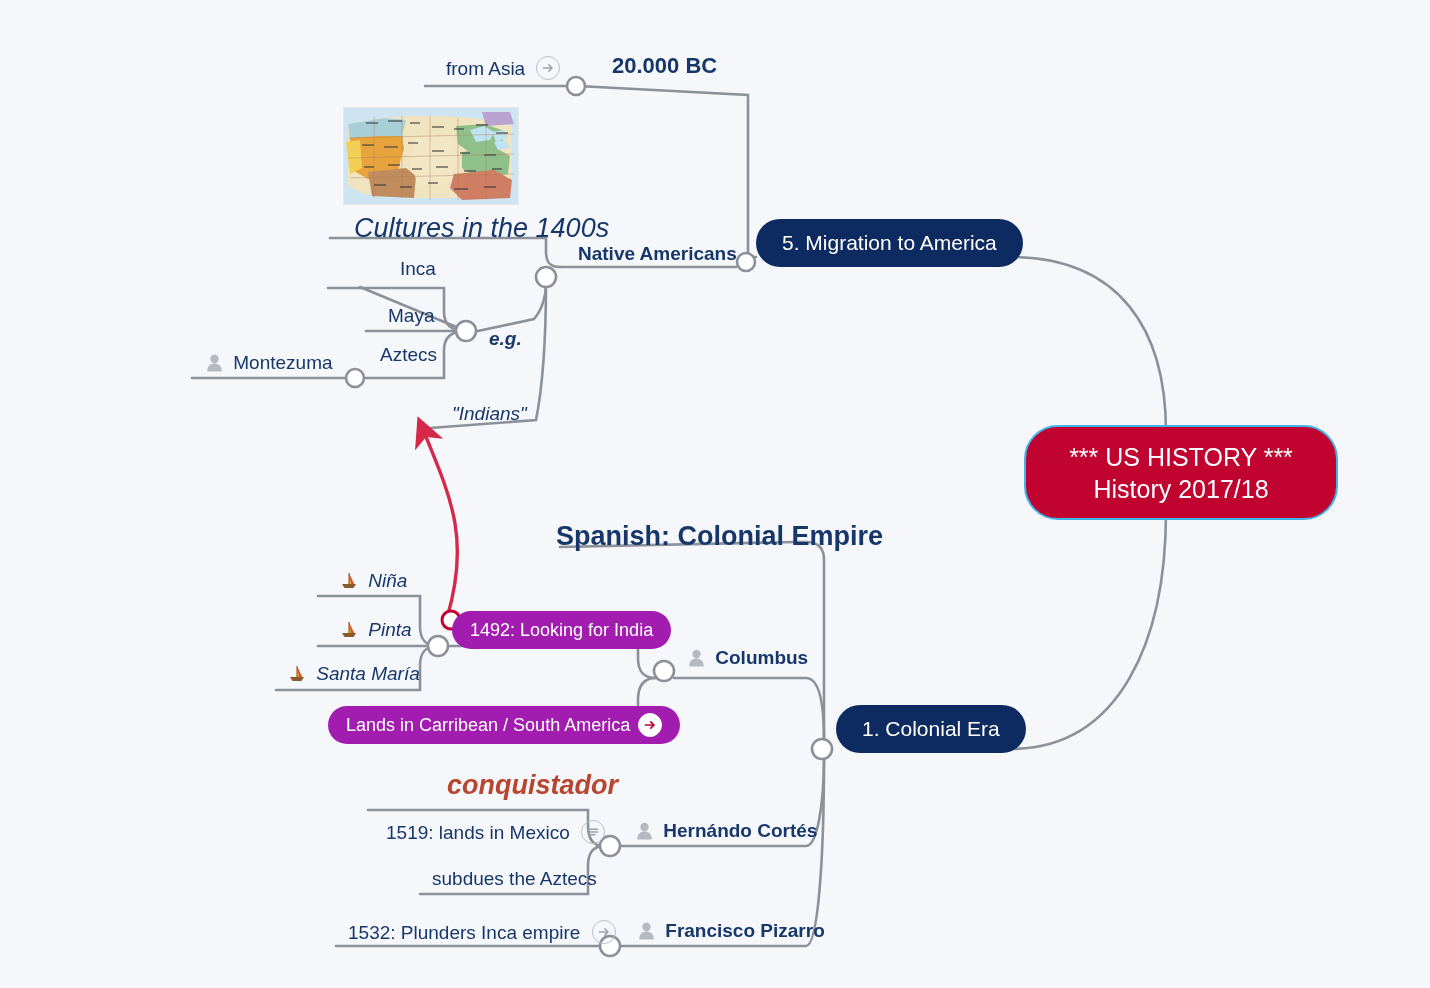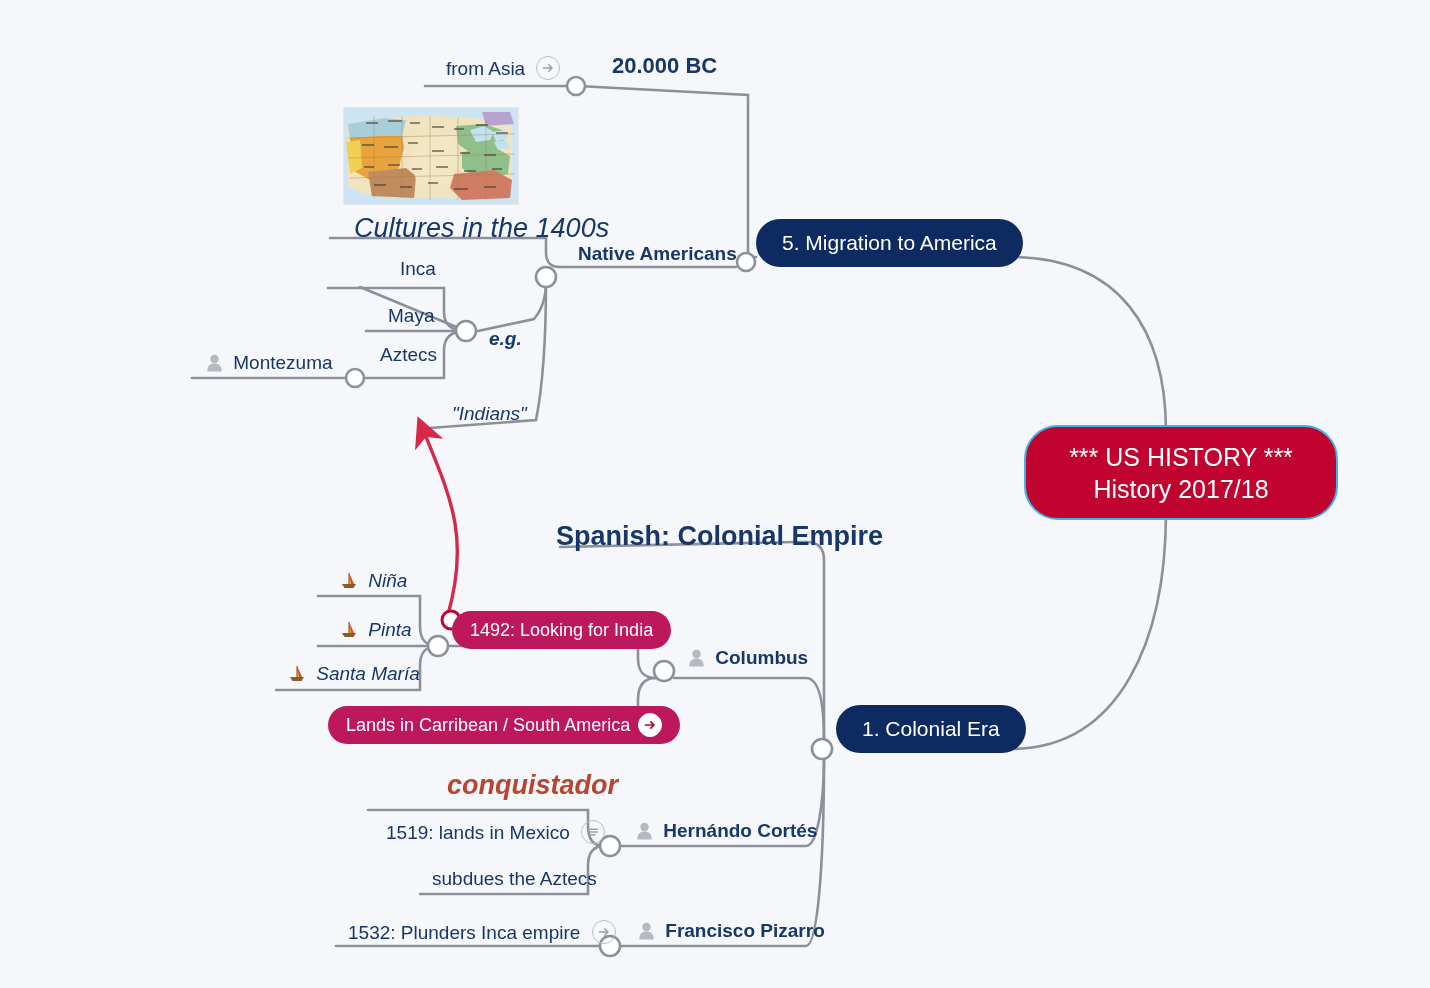--- a/index.html
+++ b/index.html
@@ -46,21 +46,21 @@
     color: #ffffff;
     box-sizing: border-box;
   }
   .pill.navy {
     background: #0d2b60;
     border-radius: 28px;
     font-size: 21px;
     padding: 0 26px;
   }
   .pill.red {
-    background: #be185d;
+    background: #a21caf;
     border-radius: 22px;
     font-size: 18px;
     padding: 8px 18px;
   }
   .pill.center {
     background: #c0032f;
     border: 2px solid #3fb4e8;
     border-radius: 34px;
     font-size: 25px;
     text-align: center;

